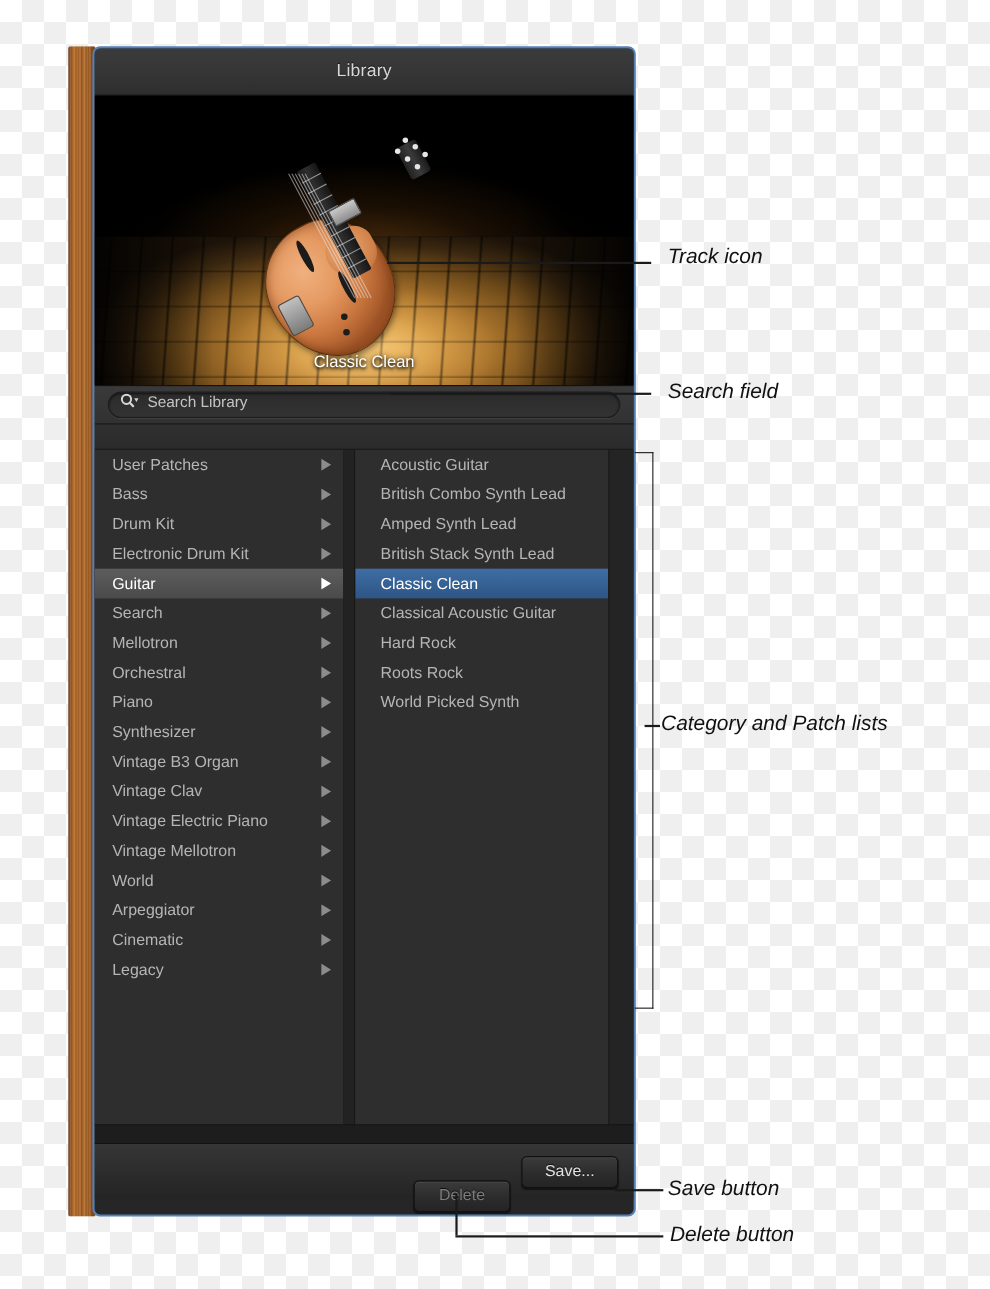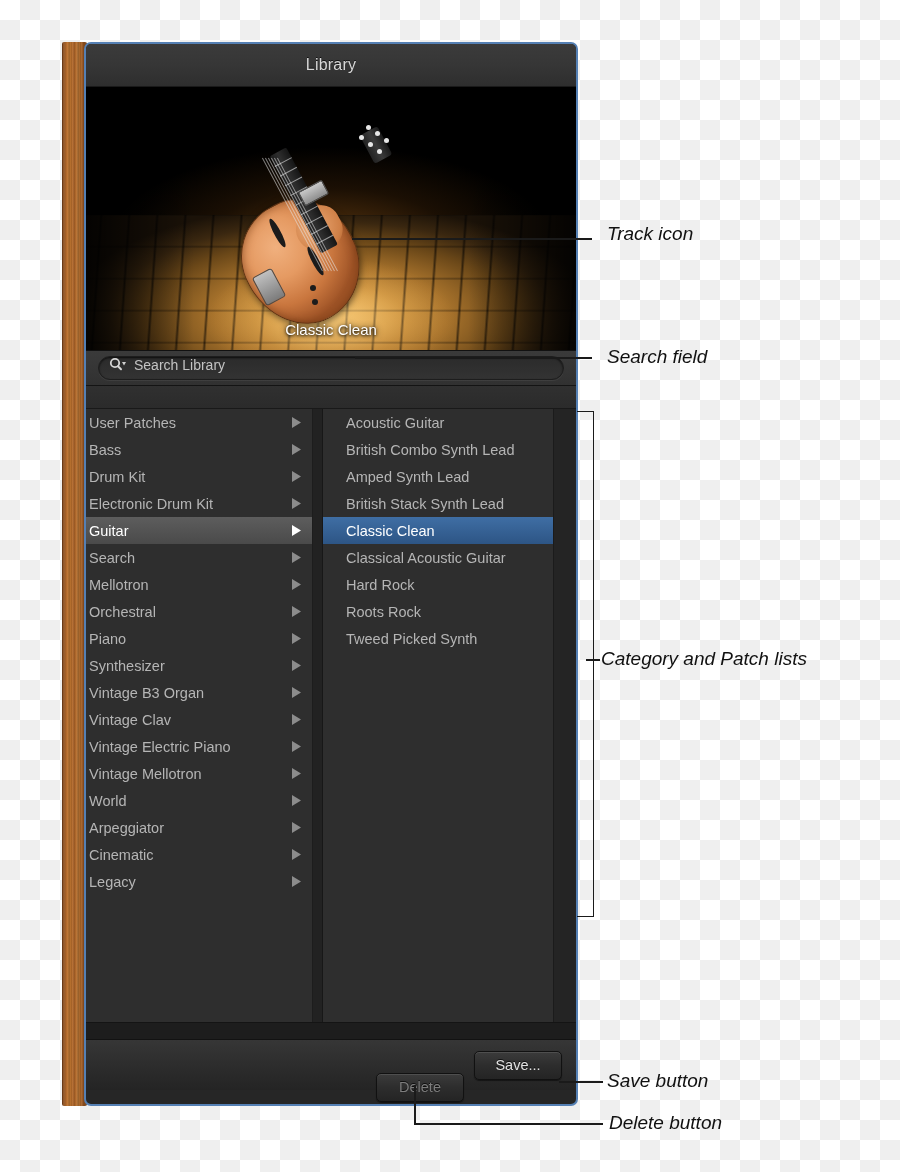--- a/index.html
+++ b/index.html
@@ -233,21 +233,21 @@
   .col-scroll {
     width: 22px;
     background: #242424;
     border-left: 1px solid #1b1b1b;
   }
 
   .row {
     height: 27px;
     display: flex;
     align-items: center;
-    padding-left: 3px;
+    padding-left: 16px;
     color: #b5b5b5;
     font-size: 14.5px;
     box-sizing: border-box;
   }
   .row .label { flex: 1; }
   .row.selected-cat {
     background: linear-gradient(to bottom, #5d5d5d 0%, #4a4a4a 100%);
     color: #ffffff;
     gap: 44px;
   }
@@ -567,21 +567,21 @@
         <div class="prow">
           <span>Classical Acoustic Guitar</span>
         </div>
         <div class="prow">
           <span>Hard Rock</span>
         </div>
         <div class="prow">
           <span>Roots Rock</span>
         </div>
         <div class="prow">
-          <span>Tweed Picked Synth</span>
+          <span>World Picked Synth</span>
         </div>
       </div>
     <div class="col-scroll"></div>
   </div>
 
   <div class="sep-strip"></div>
   <div class="toolbar">
     <div class="btn disabled">Delete</div>
     <div class="btn">Save...</div>
   </div>

